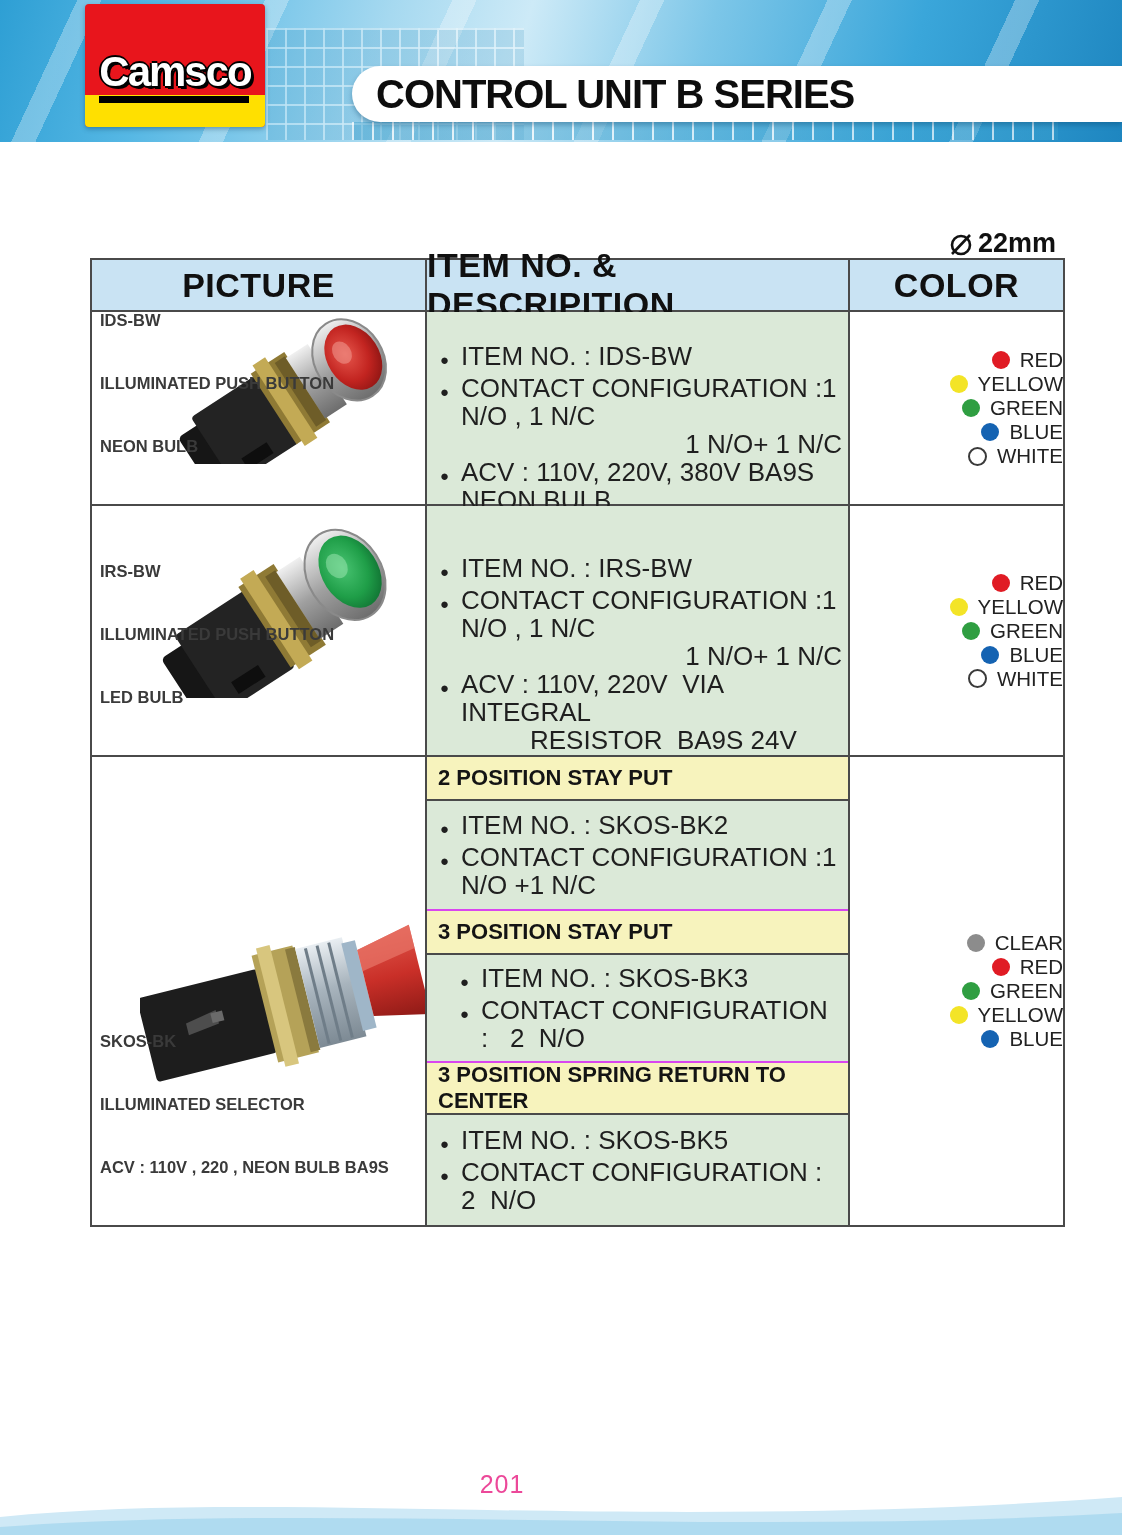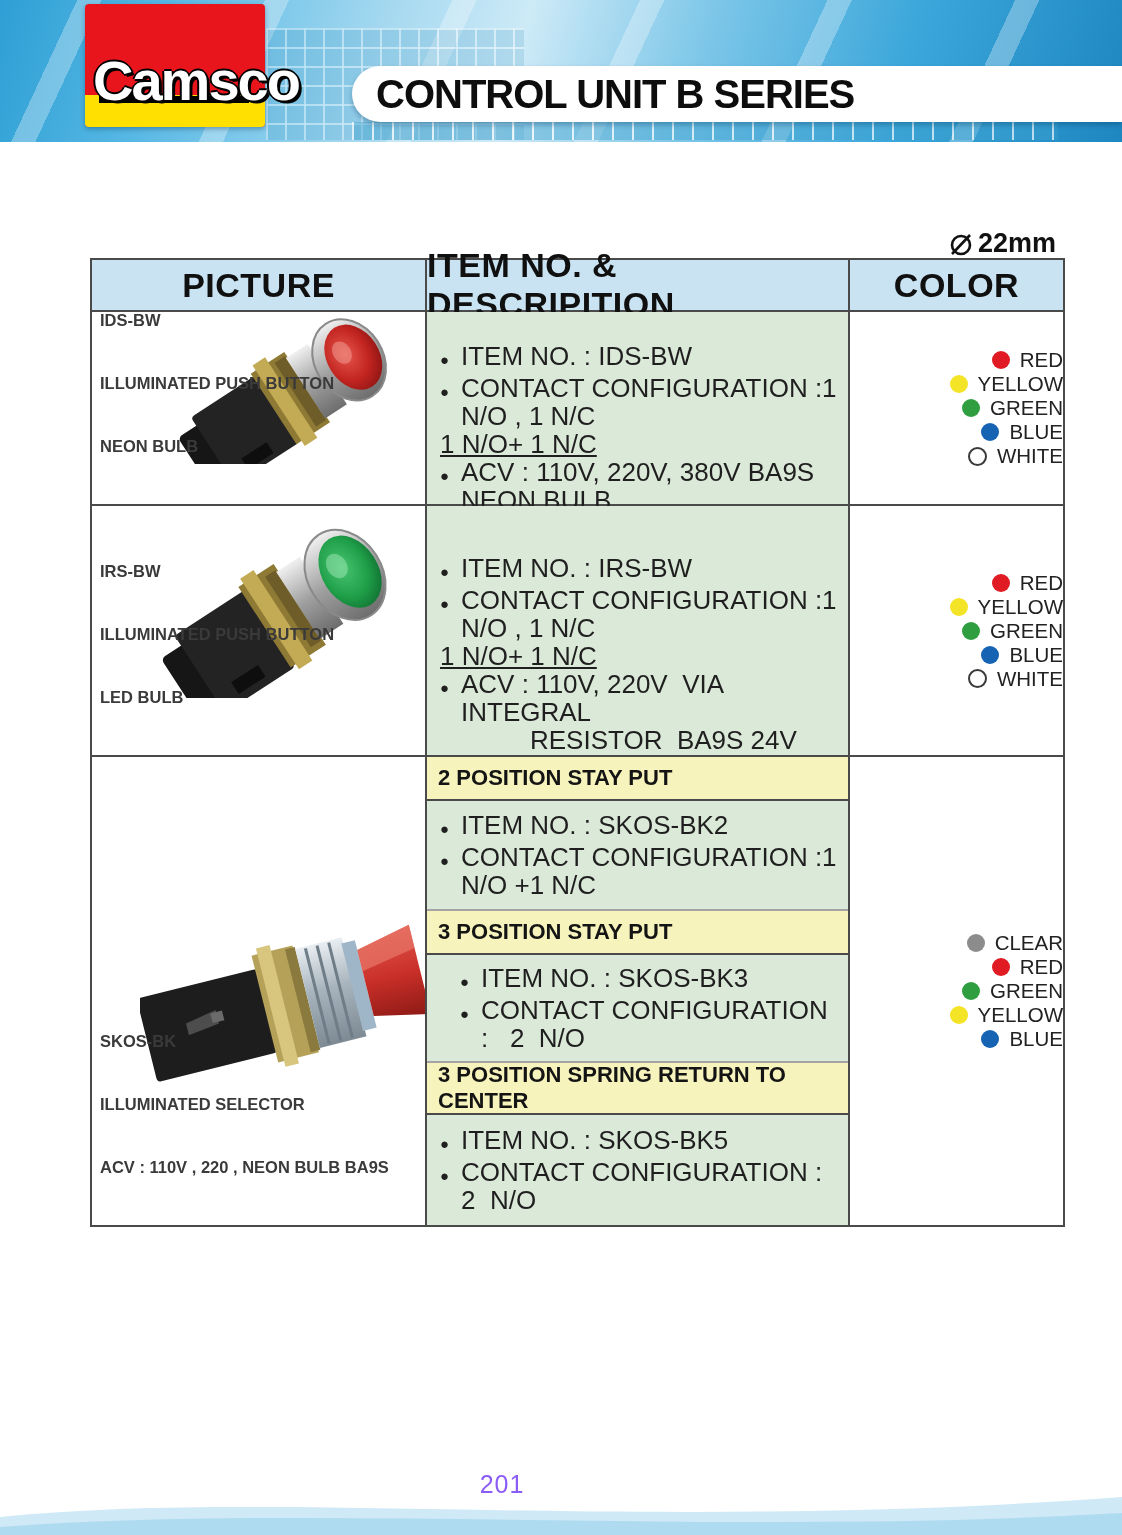--- a/index.html
+++ b/index.html
@@ -21,21 +21,21 @@
   .tile-strip{position:absolute;left:352px;top:122px;width:706px;height:18px;opacity:.8;
     background:repeating-linear-gradient(90deg,rgba(255,255,255,.85) 0 2px,
                rgba(60,160,205,.55) 2px 20px);}
 
   
   .logo{position:absolute;left:85px;top:4px;width:180px;height:123px;border-radius:4px;
         background:#e8151c;box-shadow:0 2px 5px rgba(0,40,70,.35);}
   .logo-yellow{position:absolute;left:0;bottom:0;width:100%;height:32px;background:#ffe000;
         border-radius:0 0 4px 4px;}
   .logo-text{position:absolute;left:8px;top:44px;width:164px;text-align:center;
-        font-size:56px;font-weight:bold;color:#fff;letter-spacing:-2px;
+        font-size:42px;font-weight:bold;color:#fff;letter-spacing:-2px;
         text-shadow:2px 0 #000,-2px 0 #000,0 2px #000,0 -2px #000,3px 3px 0 #000;}
   .logo-underline{position:absolute;left:14px;top:92px;width:150px;height:7px;background:#000;}
 
   
   .banner{position:absolute;left:352px;top:66px;width:770px;height:56px;background:#fff;
         border-radius:28px 0 0 28px;box-shadow:0 3px 5px rgba(0,60,100,.35);
         display:flex;align-items:center;}
   .page-title{font-size:40px;font-weight:bold;color:#0d0d0d;letter-spacing:-1px;
         padding-left:24px;white-space:nowrap;}
 
@@ -58,21 +58,21 @@
   .rbody{border-bottom:2px solid #4a4a4a;}
   .rbody:last-child{border-bottom:none;}
   .r1{height:194px;} .r2{height:251px;} .r3{height:468px;}
   .desc-cell{background:#dbe9d8;}
 
   
   .dl{display:flex;align-items:flex-start;font-size:26px;line-height:28px;color:#1f1f1f;
       white-space:pre-wrap;padding-left:13px;padding-right:6px;}
   .dl .bt{width:21px;flex:none;}
   .dl .bt::before{content:"●";font-size:15px;line-height:28px;}
-  .dl.right{text-decoration:underline;}
+  .dl.right{justify-content:flex-end;}
   .dl.indent{padding-left:103px;}
 
   .pad-r1{padding-top:30px;}
   .pad-r2{padding-top:48px;}
 
   
   .cap{position:absolute;left:8px;bottom:5px;font-size:16.5px;line-height:21px;
        font-weight:bold;color:#3a3a3a;white-space:pre-wrap;}
 
   
@@ -80,30 +80,30 @@
        align-items:flex-end;padding-left:38px;}
   .sw{display:flex;align-items:center;height:24px;}
   .swd{width:18px;height:18px;border-radius:50%;margin-right:10px;flex:none;}
   .sw.white .swd{width:15px;height:15px;border:2px solid #3a3a3a;background:#fff;}
   .swl{font-size:20.5px;color:#222;}
 
   
   .sub-h{height:42px;background:#f7f3bd;border-bottom:2px solid #4a4a4a;display:flex;
        align-items:center;padding-left:11px;font-weight:bold;font-size:22px;color:#141414;
        box-sizing:border-box;white-space:pre-wrap;}
-  .sub-b{background:#dbe9d8;border-bottom:2px solid #a3a3a3;display:flex;flex-direction:column;
+  .sub-b{background:#dbe9d8;border-bottom:2px solid #d946ef;display:flex;flex-direction:column;
        justify-content:center;box-sizing:border-box;}
   .sub-b.last{border-bottom:none;}
 
   
   .pimg{position:absolute;}
 
   
   .page-number{position:absolute;left:0;top:1470px;width:1004px;text-align:center;
-       font-size:25px;color:#8b5cf6;letter-spacing:1px;}
+       font-size:25px;color:#ec4899;letter-spacing:1px;}
   .wave{position:absolute;left:0;bottom:0;width:1122px;height:52px;display:block;}
 </style>
 </head>
 <body>
 
 <div class="page">
 
   <div class="header-band">
     <div class="header-streaks"></div>
     <div class="mosaic"></div>

